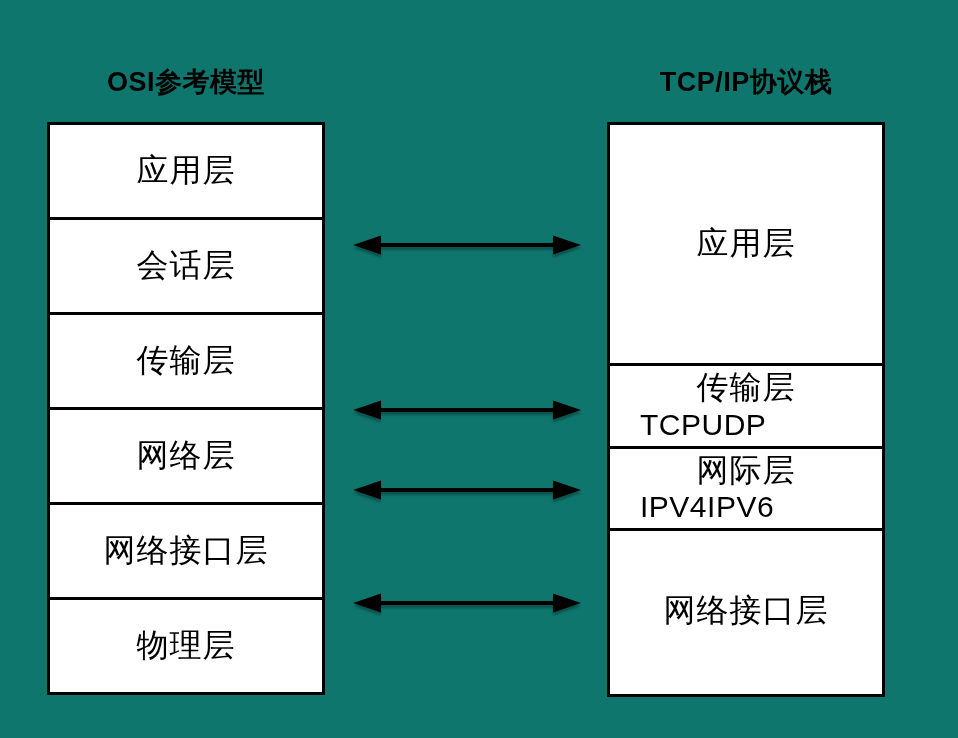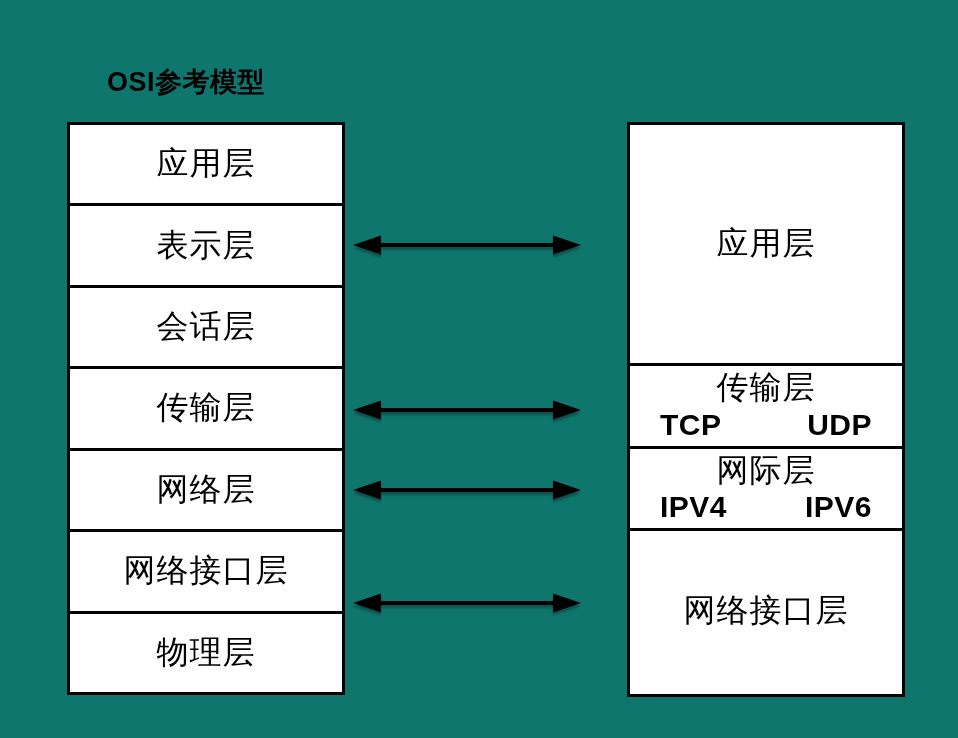--- a/index.html
+++ b/index.html
@@ -33,21 +33,20 @@
 
   .stack-box {
     position: absolute;
     top: 122px;
     width: 278px;
     border: 3px solid #000000;
     box-sizing: border-box;
     display: flex;
     flex-direction: column;
     background: #ffffff;
-    margin-left: 20px;
   }
   .osi-box { left: 47px;  height: 573px; }
   .tcp-box { left: 607px; height: 575px; }
 
   .osi-row {
     flex: 1 1 0;
     display: flex;
     align-items: center;
     justify-content: center;
     font-size: 32px;
@@ -71,26 +70,25 @@
   .sec-transport { flex: 81 1 0; }
   .sec-internet  { flex: 80 1 0; }
   .sec-netif     { flex: 166 1 0; font-family: Liberation Mono, monospace; }
 
   .sec-label {
     line-height: 1.1;
   }
   .sub-row {
     width: 100%;
     display: flex;
-    justify-content: space-between;
+    justify-content: flex-start;
     padding: 2px 30px 0 30px;
     box-sizing: border-box;
     font-size: 30px;
     letter-spacing: 0.5px;
-    font-weight: bold;
   }
 
   .arrow {
     position: absolute;
     left: 352px;
     width: 230px;
     height: 26px;
     filter: drop-shadow(0px 3px 1px rgba(0,0,0,0.30));
   }
   .arrow-1 { top: 232px; }
@@ -98,24 +96,24 @@
   .arrow-3 { top: 477px; }
   .arrow-4 { top: 590px; }
 </style>
 </head>
 <body>
 
 <div class="canvas">
 
   <div class="title title-left">OSI参考模型</div>
 
+  <div class="title title-right">TCP/IP协议栈</div>
 
   <div class="stack-box osi-box">
     <div class="osi-row">应用层</div>
-    <div class="osi-row">表示层</div>
     <div class="osi-row">会话层</div>
     <div class="osi-row">传输层</div>
     <div class="osi-row">网络层</div>
     <div class="osi-row">网络接口层</div>
     <div class="osi-row">物理层</div>
   </div>
 
   <div class="stack-box tcp-box">
 
     <div class="tcp-sec sec-app">

